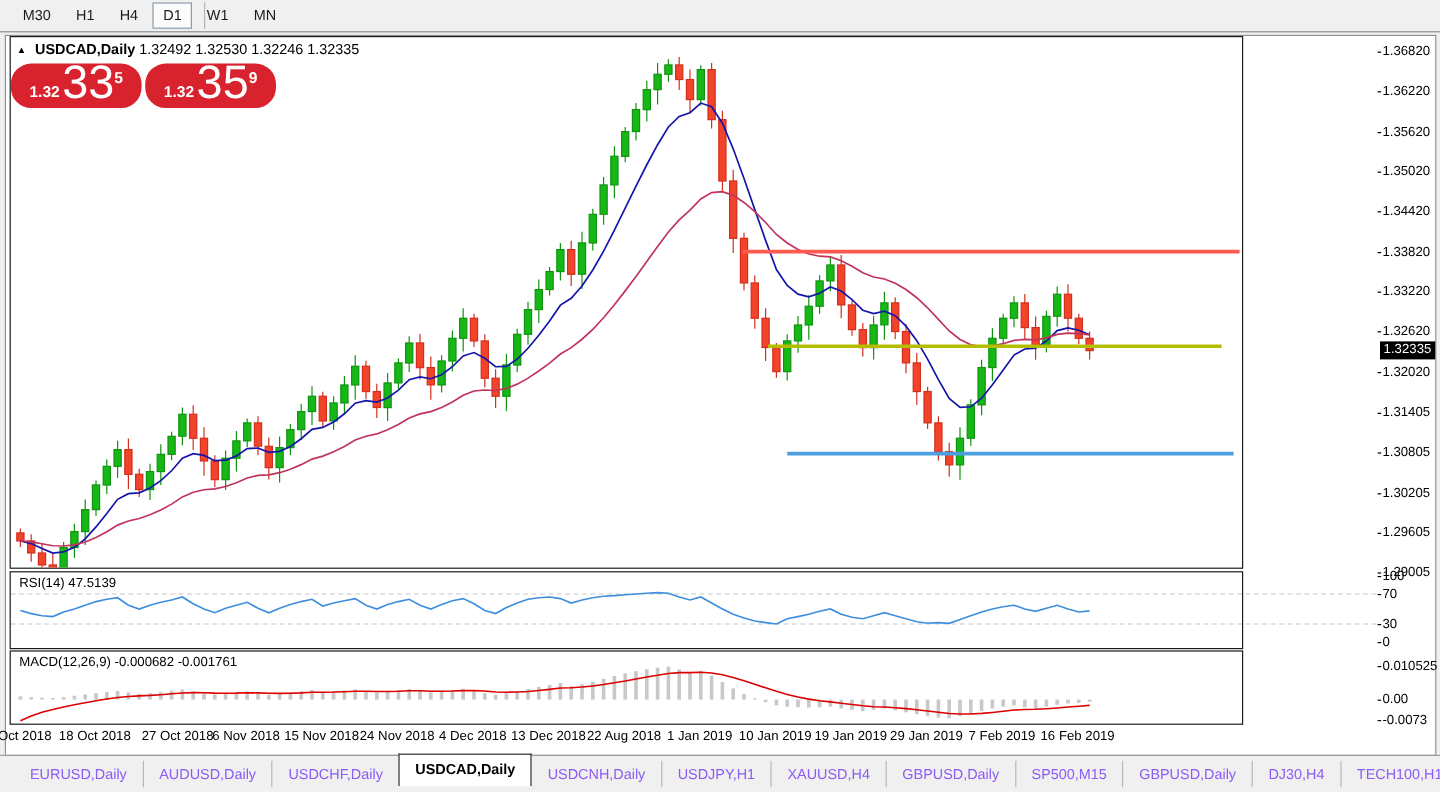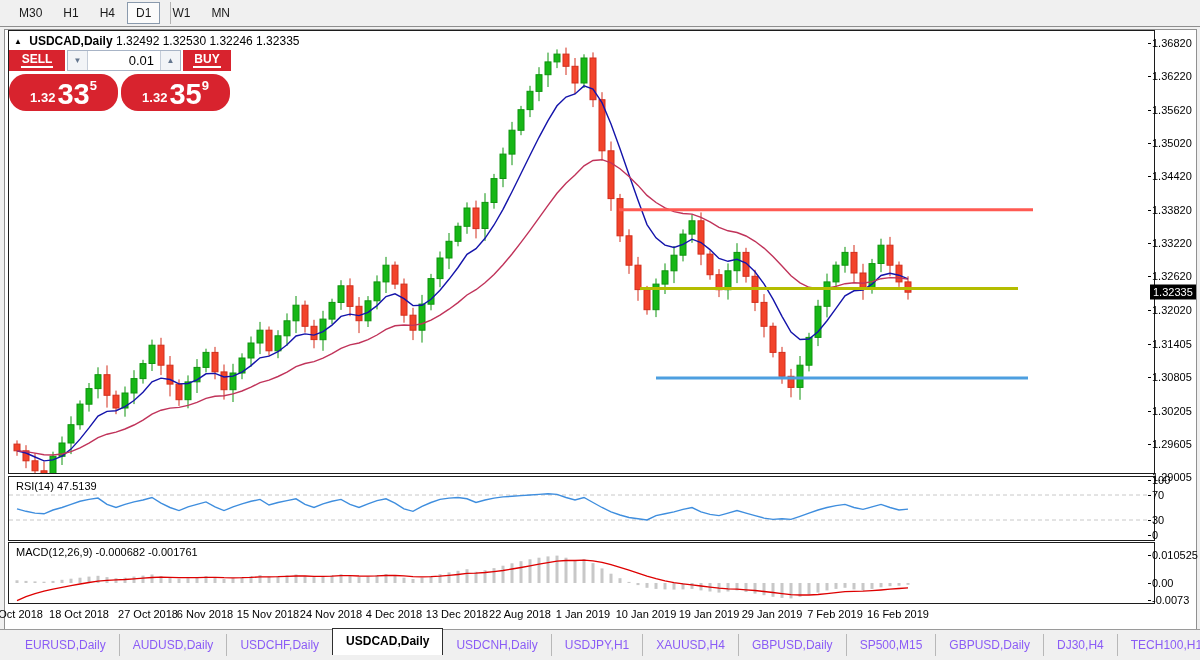--- a/index.html
+++ b/index.html
@@ -6,21 +6,21 @@
     background:#f0f0f0;font-family:"Liberation Sans",sans-serif;-webkit-font-smoothing:none;}
   
   #toolbar{position:absolute;left:0;top:0;width:1200px;height:27px;background:#f0f0f0;
     border-bottom:1px solid #8e8e8e;display:flex;align-items:center;padding-left:10px;box-sizing:border-box;}
   .tf-btn{font-size:12px;color:#1a1a1a;padding:3px 8px;margin-right:3px;border:1px solid transparent;cursor:default;}
   .tf-btn.active{background:#fbfbfb;border:1px solid #8a9aad;}
   #tf-sep{position:absolute;left:170px;top:2px;width:1px;height:22px;background:#b3b3b3;}
   
   #chart-window{position:absolute;left:4px;top:29px;width:1191px;height:599px;background:#ffffff;
     border:1px solid #909090;box-sizing:content-box;}
-  .panel{position:absolute;left:3px;width:1147px;border:1px solid #1c1c1c;background:#fff;box-sizing:border-box;}
+  .panel{position:absolute;left:3px;width:1028px;border:1px solid #1c1c1c;background:#fff;box-sizing:border-box;}
   #main-panel{top:0;height:444px;}
   #rsi-panel{top:446px;height:65px;}
   #macd-panel{top:512px;height:62px;}
   .panel svg{position:absolute;left:0;top:0;}
   .chart-title{position:absolute;left:9px;top:4px;font-size:12px;color:#000;white-space:nowrap;}
   .chart-title .tri{font-size:8px;margin-right:4px;position:relative;top:-1px;}
   .ind-label{position:absolute;left:7px;top:3px;font-size:11px;color:#000;white-space:nowrap;}
   
   .axis-label{position:absolute;left:1147px;font-size:11px;color:#000;transform:translateY(-50%);white-space:nowrap;}
   .axis-label::before{content:'';position:absolute;left:-4px;top:50%;width:3px;height:1px;background:#000;}
@@ -36,21 +36,21 @@
   #sell-btn{width:56px;} #buy-btn{width:48px;}
   .tr-btn span{border-bottom:2px solid #fff;padding:0 1px 1px 1px;line-height:1;}
   #vol-box{flex:1;height:21px;background:#fff;border:1px solid #a8b4c6;display:flex;box-sizing:border-box;}
   .vol-arrow{width:19px;background:#f2f4f7;color:#64768e;font-size:8px;text-align:center;line-height:19px;cursor:default;}
   #vol-dn{border-right:1px solid #c4ccd8;} #vol-up{border-left:1px solid #c4ccd8;}
   #vol-value{flex:1;font-size:13px;color:#000;text-align:right;padding:2px 6px 0 0;}
   #trade-row2{display:flex;gap:3px;margin-top:3px;}
   .price-box{width:109px;height:37px;background:#d8232e;color:#fff;display:flex;
     align-items:flex-end;justify-content:center;padding-bottom:3px;box-sizing:border-box;cursor:default;border-radius:17px;}
   .pp-prefix{font-size:13px;font-weight:bold;margin:0 2px 3px 0;}
-  .pp-big{font-size:29px;font-weight:bold;line-height:0.88;}
+  .pp-big{font-size:39px;font-weight:normal;line-height:0.88;}
   .pp-pip{font-size:13px;font-weight:bold;align-self:flex-start;margin-top:4px;}
   
   #tab-bar{position:absolute;left:0;top:629px;width:1200px;height:30px;background:#f0f0f0;
     border-top:1px solid #9a9a9a;display:flex;align-items:center;padding-left:12px;box-sizing:border-box;}
   .tab{font-size:12px;color:#8b5cf6;padding:4px 13px;white-space:nowrap;cursor:default;}
   .tab + .tab{border-left:1px solid #b8b8b8;}
   .tab.active{background:#fff;border:1px solid #2e2e2e;border-bottom:none;font-weight:bold;color:#000;
     padding:5px 13px 7px 13px;margin-top:-4px;position:relative;top:-1px;}
   .tab.active + .tab{border-left:none;}
 </style>
@@ -281,33 +281,20 @@
       </svg>
   </div>
 
   <div class="chart-title">
     <span class="tri">▲</span>
     <b>USDCAD,Daily</b>
     <span>1.32492 1.32530 1.32246 1.32335</span>
   </div>
 
   <div id="trade-panel">
-    <div id="trade-row1">
-      <div class="tr-btn" id="sell-btn">
-        <span>SELL</span>
-      </div>
-      <div id="vol-box">
-        <div class="vol-arrow" id="vol-dn">▼</div>
-        <div id="vol-value">0.01</div>
-        <div class="vol-arrow" id="vol-up">▲</div>
-      </div>
-      <div class="tr-btn" id="buy-btn">
-        <span>BUY</span>
-      </div>
-    </div>
     <div id="trade-row2">
       <div class="price-box">
         <span class="pp-prefix">1.32</span>
         <span class="pp-big">33</span>
         <span class="pp-pip">5</span>
       </div>
       <div class="price-box">
         <span class="pp-prefix">1.32</span>
         <span class="pp-big">35</span>
         <span class="pp-pip">9</span>

